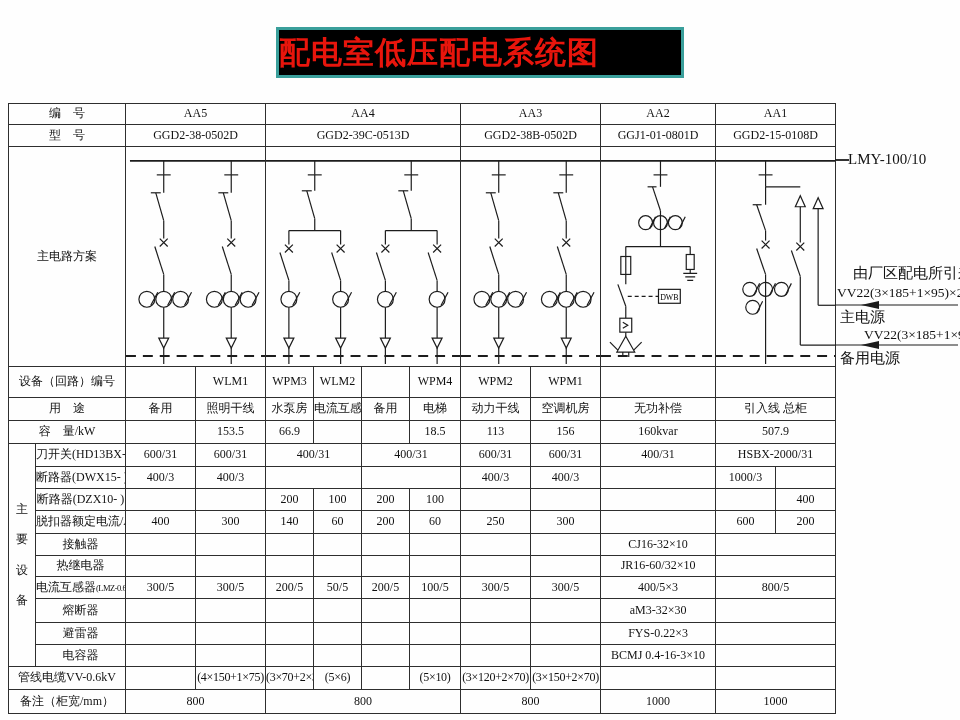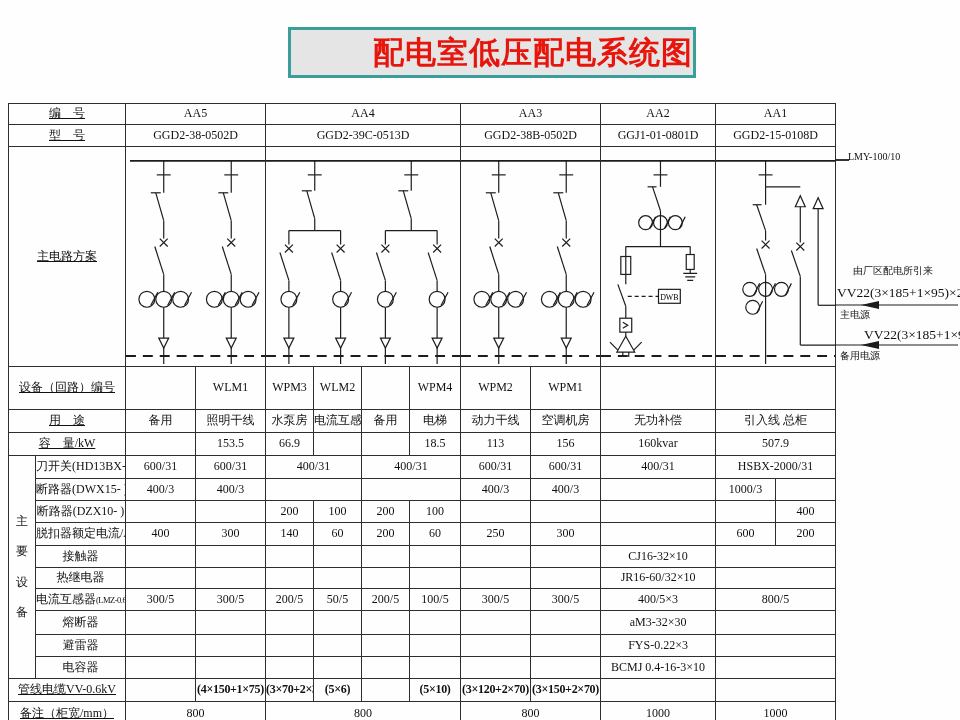--- a/index.html
+++ b/index.html
@@ -1,34 +1,34 @@
 <!DOCTYPE html>
 <html><head>
 <meta charset="utf-8">
 <style>
   html,body{margin:0;padding:0;}
   body{width:960px;height:720px;background:#fefefe;position:relative;overflow:hidden;
        font-family:"Liberation Serif", serif;color:#111;}
-  .title-box{position:absolute;left:288px;top:27px;width:402px;height:45px;
-       border:3px solid #3a9f9b;background:#e5e5e5;display:flex;align-items:center;justify-content:flex-end;}
+  .title-box{position:absolute;left:276px;top:27px;width:402px;height:45px;
+       border:3px solid #3a9f9b;background:#000000;display:flex;align-items:center;justify-content:flex-start;}
   .title-box span{font-family:"Liberation Sans", sans-serif;font-weight:bold;font-size:31px;
        color:#e8150c;letter-spacing:1px;white-space:nowrap;}
   table.sys{position:absolute;left:8px;top:103px;border-collapse:collapse;table-layout:fixed;
        width:827px;}
   table.sys td{border:1px solid #2e2e2e;text-align:center;vertical-align:middle;
        font-size:12px;padding:0;overflow:hidden;white-space:nowrap;line-height:1.1;}
-  td.lbl{font-size:12.5px;text-decoration:underline;}
+  td.lbl{font-size:12.5px;}
   td.elbl{text-align:left;padding-left:3px;font-size:11.5px;}
   td.vlbl{font-size:13px;}
   .vstack{display:flex;flex-direction:column;align-items:center;justify-content:center;gap:17px;}
   td.ckt{vertical-align:top;}
   td.ckt svg{display:block;}
-  .sm{font-size:10px;letter-spacing:-0.3px;font-weight:bold;}
+  .sm{font-size:10px;letter-spacing:-0.3px;}
   .ctm{font-size:8.5px;letter-spacing:-0.5px;}
-  .anno-text{position:absolute;white-space:nowrap;font-size:10px;}
+  .anno-text{position:absolute;white-space:nowrap;font-size:15px;}
   .anno-sm{font-size:13.5px;}
   .anno-svg{position:absolute;left:835px;top:146px;}
   svg .ln{stroke:#1c1c1c;stroke-width:1.2;fill:none;}
   svg .bus{stroke:#1c1c1c;stroke-width:1.8;fill:none;}
   svg .tri{stroke:#1c1c1c;stroke-width:1.2;fill:#ffffff;}
   svg .solid{fill:#1c1c1c;stroke:none;}
   svg .dash{stroke:#1c1c1c;stroke-width:2;stroke-dasharray:10 7;fill:none;}
   svg text{font-family:"Liberation Serif", serif;}
 </style>
 </head>
@@ -213,21 +213,21 @@
         <line class="ln" x1="85" y1="130" x2="85" y2="199"></line>
         <line class="ln" x1="85" y1="199" x2="120" y2="199"></line>
         <polygon class="tri" points="98,62 108,62 103,51"></polygon>
         <line class="ln" x1="103" y1="62" x2="103" y2="159"></line>
         <line class="ln" x1="103" y1="159" x2="120" y2="159"></line>
         <line class="dash" x1="0" y1="210" x2="120" y2="210"></line>
       </svg>
     </td>
   </tr>
 
-  <tr style="height:43px">
+  <tr style="height:31px">
     <td class="lbl" colspan="2">设备（回路）编号</td>
     <td></td>
     <td>WLM1</td>
     <td>WPM3</td>
     <td>WLM2</td>
     <td></td>
     <td>WPM4</td>
     <td>WPM2</td>
     <td>WPM1</td>
     <td></td>

